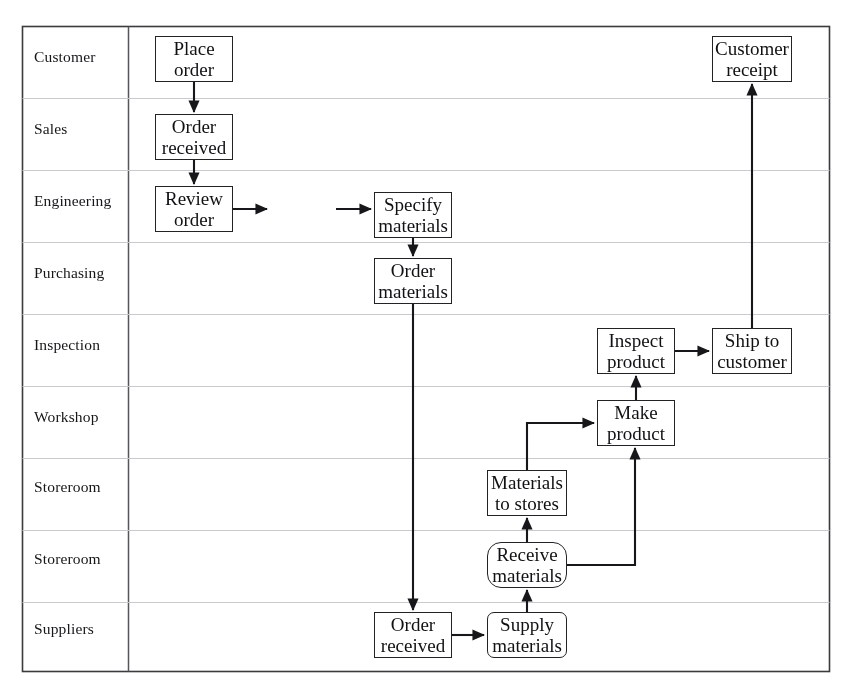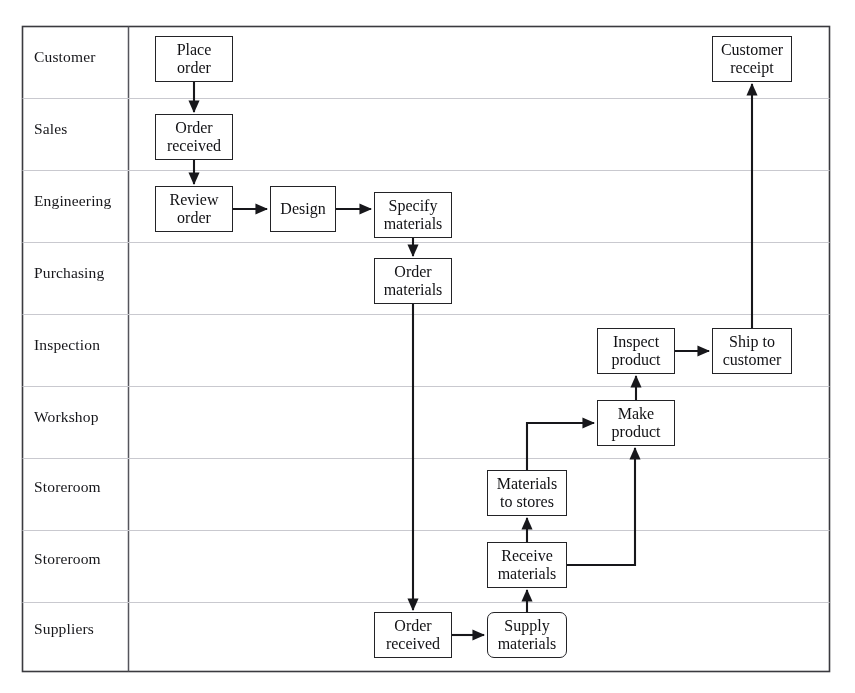--- a/index.html
+++ b/index.html
@@ -44,21 +44,21 @@
   }
   .node {
     position: absolute;
     border: 1.4px solid #232327;
     background: #ffffff;
     box-sizing: border-box;
     display: flex;
     align-items: center;
     justify-content: center;
     text-align: center;
-    font-size: 16px;
+    font-size: 19px;
     line-height: 1.12;
     color: #111114;
   }
   .node span {
     display: block;
     padding: 0 3px;
   }
 </style>
 </head>
 <body>
@@ -121,42 +121,39 @@
       </div>
     <div class="node" style="left:712px; top:36px;  width:80px;  height:46px;">
         <span>Customer<br>receipt</span>
       </div>
     <div class="node" style="left:155px; top:114px; width:78px; height:46px;">
         <span>Order<br>received</span>
       </div>
     <div class="node" style="left:155px; top:186px; width:78px;  height:46px;">
         <span>Review<br>order</span>
       </div>
-    <div class="node" style="left:270px; top:186px; width:66px;  height:46px;">
-        <span>Design</span>
-      </div>
     <div class="node" style="left:374px; top:192px; width:78px;  height:46px;">
         <span>Specify<br>materials</span>
       </div>
     <div class="node" style="left:374px; top:258px; width:78px;  height:46px;">
         <span>Order<br>materials</span>
       </div>
     <div class="node" style="left:597px; top:328px; width:78px;  height:46px;">
         <span>Inspect<br>product</span>
       </div>
     <div class="node" style="left:712px; top:328px; width:80px;  height:46px;">
         <span>Ship to<br>customer</span>
       </div>
     <div class="node" style="left:597px; top:400px; width:78px;  height:46px;">
         <span>Make<br>product</span>
       </div>
     <div class="node" style="left:487px; top:470px; width:80px;  height:46px;">
         <span>Materials<br>to stores</span>
       </div>
-    <div class="node" style="left:487px; top:542px; width:80px;  height:46px;">
+    <div class="node" style="left:487px; top:542px; width:80px;  height:46px;border-radius:14px;">
         <span>Receive<br>materials</span>
       </div>
     <div class="node" style="left:374px; top:612px; width:78px; height:46px;">
         <span>Order<br>received</span>
       </div>
     <div class="node" style="left:487px; top:612px; width:80px;  height:46px;border-radius:7px;">
         <span>Supply<br>materials</span>
       </div>
   </div>
 

